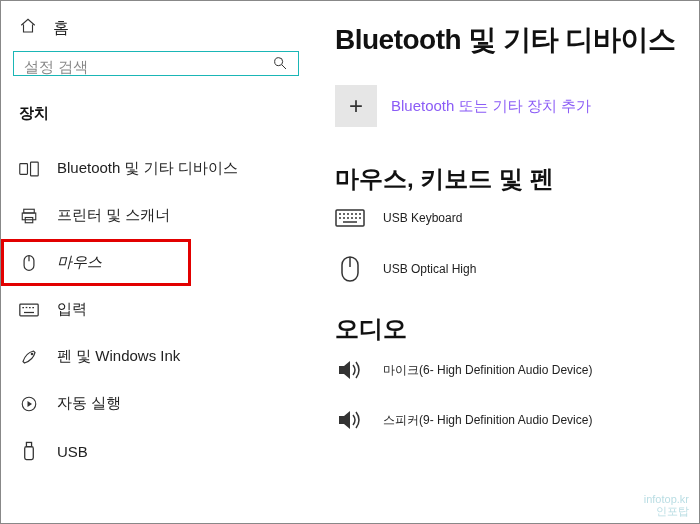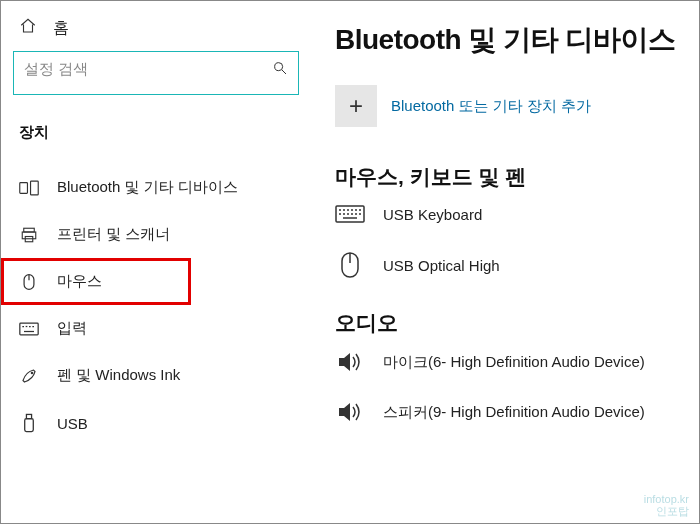--- a/index.html
+++ b/index.html
@@ -23,24 +23,24 @@
       display: flex;
       align-items: center;
       padding: 4px 12px 12px 18px;
       gap: 16px;
       cursor: pointer;
     }
     .home-row span.lbl { font-size: 16px; color: #222; }
     .search-box {
       margin: 0 12px 18px 12px;
       border: 1px solid #1ab6b6;
-      height: 44px;
-      display: flex;
-      align-items: flex-start;
-      padding: 8px 10px;
+      height: 25px;
+      display: flex;
+      align-items: flex-end;
+      padding: 0 10px;
       cursor: text;
     }
     .search-box input {
       border: none;
       outline: none;
       flex: 1;
       font-size: 15px;
       color: #666;
       background: transparent;
     }
@@ -60,20 +60,21 @@
       padding: 14px 18px;
       cursor: pointer;
       font-size: 15px;
       color: #222;
       position: relative;
     }
     .nav-item.highlight {
       outline: 3px solid #e20000;
       outline-offset: -3px;
       margin-right: 120px;
+      font-style: italic;
     }
     .nav-item .icon { width: 20px; display: flex; justify-content: center; }
     .content {
       position: absolute;
       left: 330px; top: 0;
       width: 370px;
       height: 100%;
       padding: 20px 0 0 4px;
     }
     .page-title {
@@ -92,35 +93,35 @@
     }
     .plus-box {
       width: 42px; height: 42px;
       background: #e6e6e6;
       display: flex;
       align-items: center;
       justify-content: center;
       font-size: 24px;
       color: #333;
     }
-    .add-row .lbl { font-size: 15px; color: #0369a1; }
+    .add-row .lbl { font-size: 15px; color: #8b5cf6; }
     .section-heading {
-      font-size: 21px;
+      font-size: 24px;
       font-weight: 600;
       color: #111;
       margin-bottom: 14px;
     }
     .device-row {
       display: flex;
       align-items: center;
       gap: 18px;
       margin-bottom: 28px;
     }
     .device-row .dicon { width: 30px; display: flex; justify-content: center; }
-    .device-row .dname { font-size: 15px; color: #222; }
+    .device-row .dname { font-size: 12px; color: #222; }
     .section-block { margin-bottom: 30px; }
     .watermark {
       position: absolute;
       right: 10px;
       bottom: 6px;
       text-align: right;
       font-size: 11px;
       color: #9ccfd8;
       line-height: 1.1;
       opacity: 0.7;
@@ -201,20 +202,29 @@
     <div class="nav-item">
       <span class="icon">
         <svg width="18" height="18" viewBox="0 0 24 24">
             <path d="M4 18 C6 12 10 6 18 4 L20 6 C18 14 12 18 6 20 Z"></path>
             <circle cx="16" cy="8" r="1" fill="#333"></circle>
           </svg>
       </span>
       <span>펜 및 Windows Ink</span>
     </div>
 
+    <div class="nav-item">
+      <span class="icon">
+        <svg width="18" height="18" viewBox="0 0 24 24">
+            <circle cx="12" cy="12" r="9"></circle>
+            <polygon points="10,8 16,12 10,16" fill="#333" stroke="none"></polygon>
+          </svg>
+      </span>
+      <span>자동 실행</span>
+    </div>
 
     <div class="nav-item">
       <span class="icon">
         <svg width="12" height="20" viewBox="0 0 14 22">
             <rect x="4" y="1" width="6" height="5"></rect>
             <rect x="2" y="6" width="10" height="15" rx="2"></rect>
           </svg>
       </span>
       <span>USB</span>
     </div>

